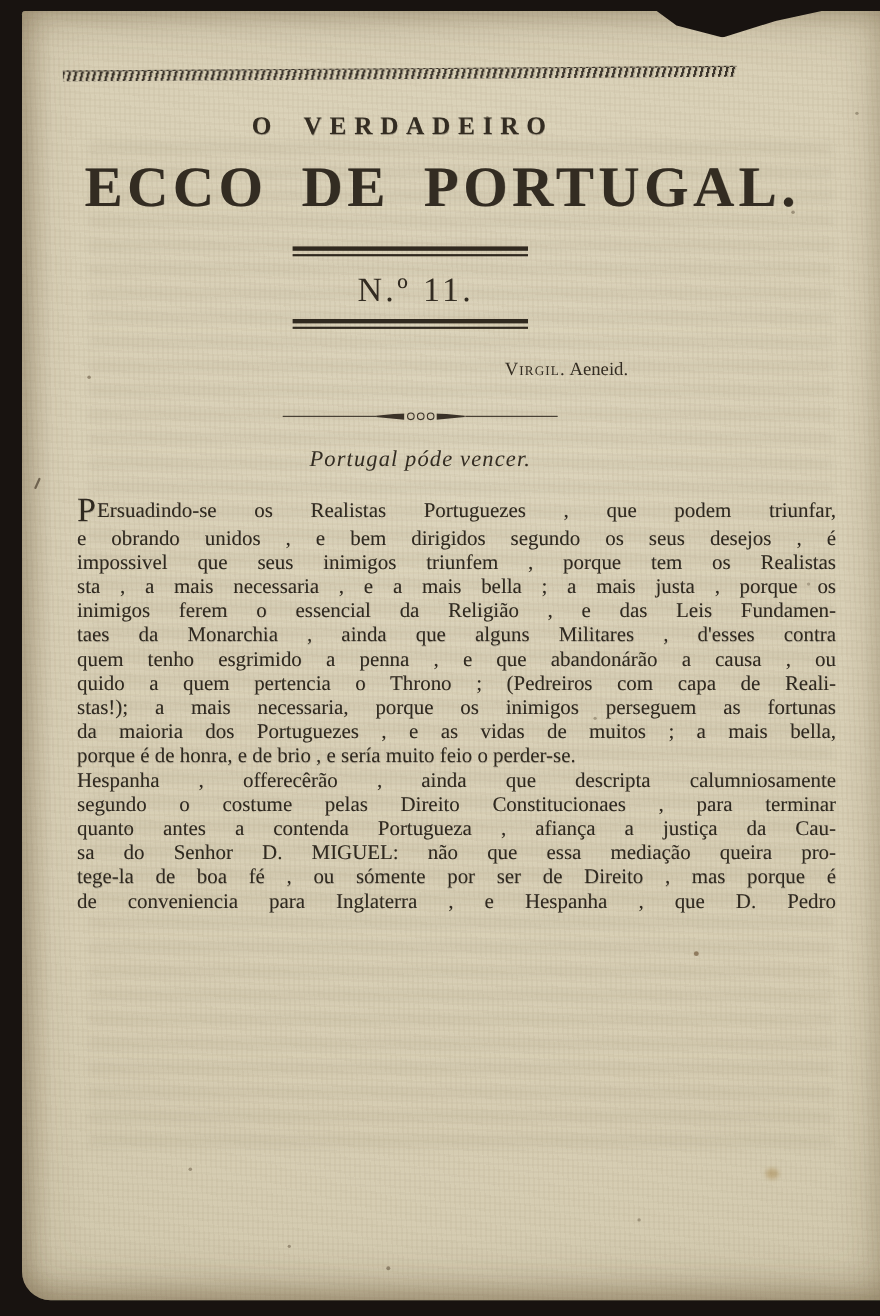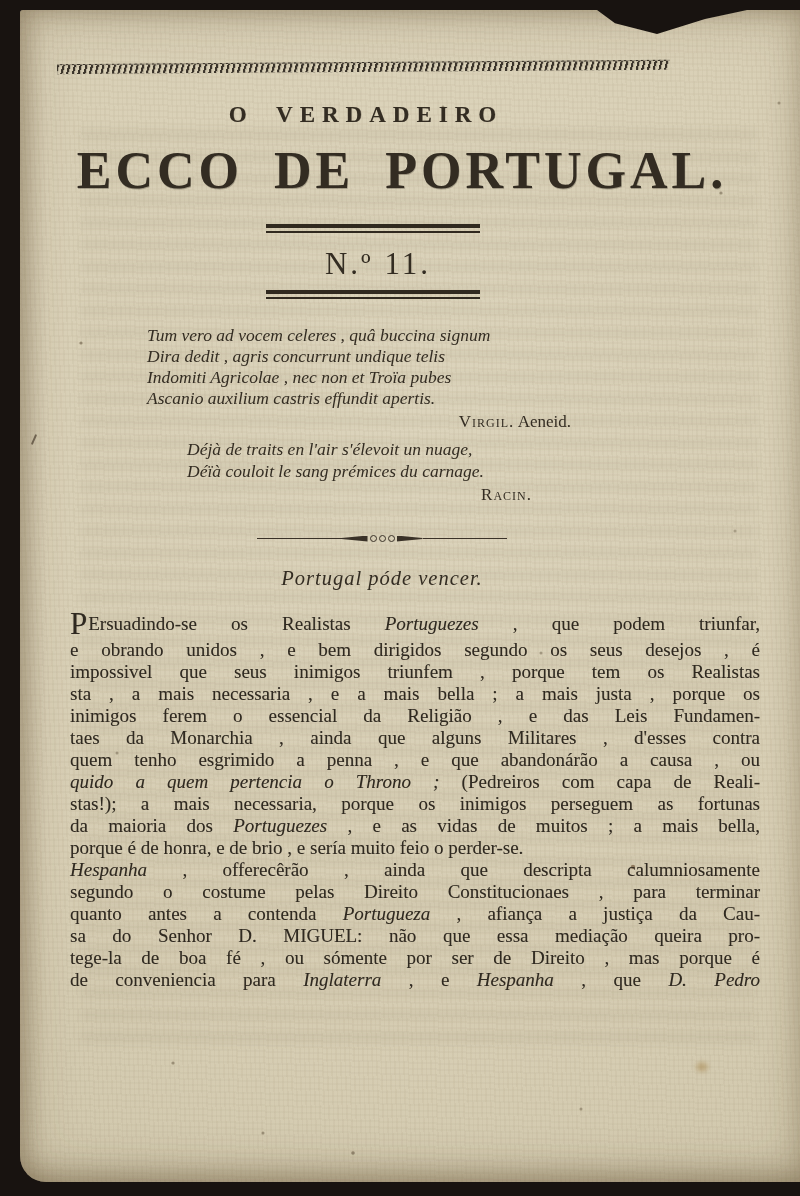--- a/index.html
+++ b/index.html
@@ -71,21 +71,21 @@
 
   .heading{margin-top:24px;text-align:center;transform:translateX(-28px);
     font-style:italic;font-size:20.5px;letter-spacing:1px;color:#332c22;}
 
   .bodytext{margin:18px 0 0 32px;width:690px;font-size:19px;line-height:22px;color:#2f2920;
     text-shadow:.3px .3px 0 rgba(47,41,32,.25);}
   .bline{text-align:justify;text-align-last:justify;}
   .bline.nojust{text-align-last:left;}
   .bline.indent{text-indent:30px;}
   .dropcap{font-size:31px;line-height:1;vertical-align:-4px;margin-right:1px;}
-  .it{font-style:italic;}
+  .it{}
 </style>
 </head>
 <body>
 
 <div class="paper">
   <div class="fiber"></div>
   <div class="ghost"></div>
   <div class="specks"></div>
   <div class="stain"></div>
   <div class="pen-mark"></div>
@@ -94,41 +94,26 @@
     <div class="braid"></div>
 
     <div class="overline">O VERDADEIRO</div>
     <div class="mast-title">ECCO DE PORTUGAL.</div>
 
     <div class="drule"></div>
     <div class="issue">N.º 11.</div>
     <div class="drule second"></div>
 
     <div class="quote quote-la">
-      <div>
-          <div class="qline">Tum vero ad vocem celeres , quâ buccina signum</div>
-          <div class="qline">Dira dedit , agris concurrunt undique telis</div>
-          <div class="qline">Indomiti Agricolae , nec non et Troïa pubes</div>
-          <div class="qline">Ascanio auxilium castris effundit apertis.</div>
-        </div>
       <div class="attrib">
         <span class="sc">Virgil.</span>
         <span>Aeneid.</span>
       </div>
     </div>
 
-    <div class="quote quote-fr">
-      <div>
-          <div class="qline">Déjà de traits en l'air s'élevoit un nuage,</div>
-          <div class="qline">Déïà couloit le sang prémices du carnage.</div>
-        </div>
-      <div class="attrib">
-        <span class="sc">Racin.</span>
-      </div>
-    </div>
 
     <div class="divider">
       <div class="div-line"></div>
       <div class="div-wedge left"></div>
       <div class="div-circles">
         <span class="div-o"></span>
         <span class="div-o"></span>
         <span class="div-o"></span>
       </div>
       <div class="div-wedge right"></div>

